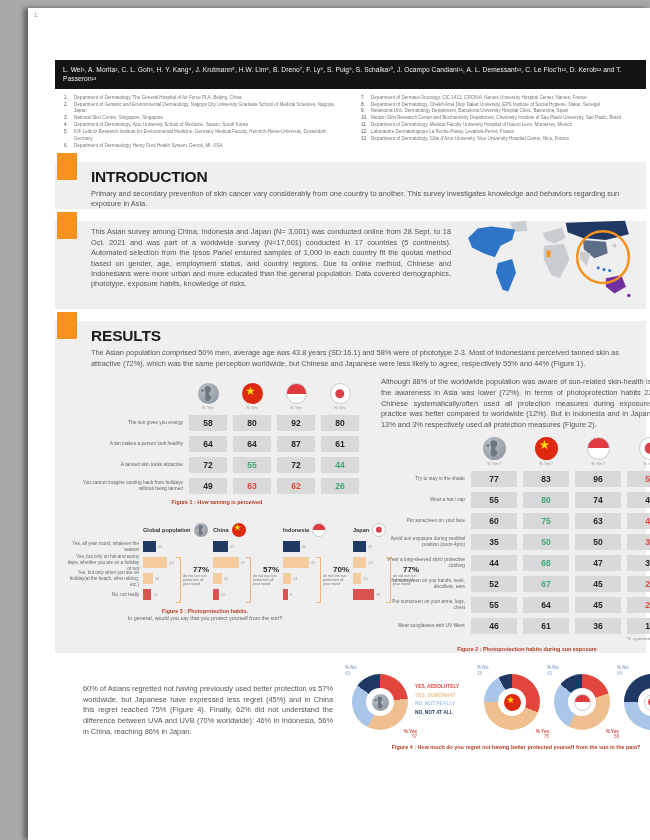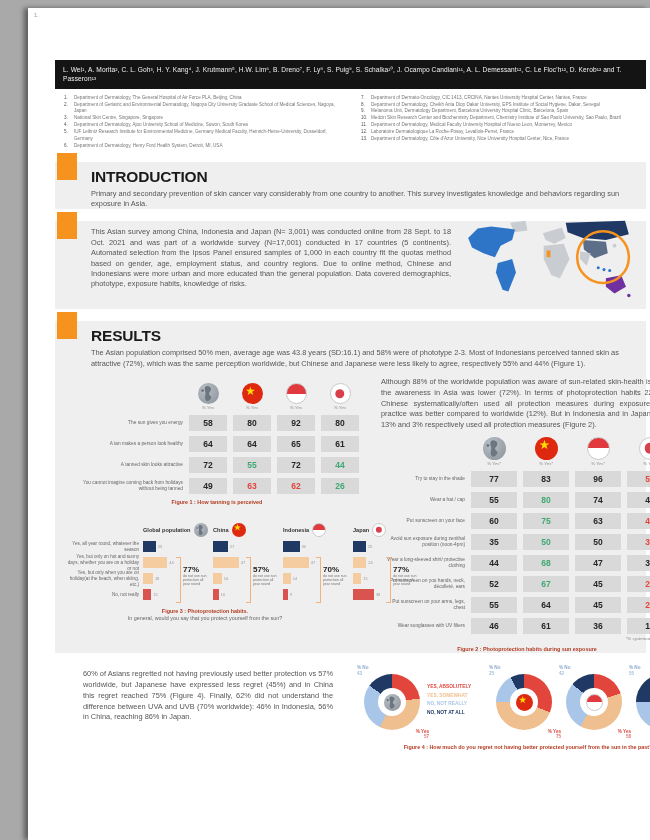--- a/index.html
+++ b/index.html
@@ -62,24 +62,24 @@
   .f3-labels{width:76px;flex:none;padding-top:18px;}
   .f3-labels div{height:16px;font-size:4.6px;color:#666;text-align:right;padding-right:4px;line-height:1.25;display:flex;align-items:center;justify-content:flex-end;}
   .f3-group{width:56px;flex:none;position:relative;margin-right:14px;}
   .f3-head{height:18px;display:flex;align-items:center;gap:3px;font-size:5.6px;font-weight:bold;color:#333;white-space:nowrap;}
   .f3-row{height:16px;display:flex;align-items:center;gap:2px;}
   .f3-bar{height:11px;flex:none;}
   .f3-val{font-size:4px;color:#999;}
   .f3-callout{position:absolute;left:33px;top:36px;display:flex;align-items:stretch;}
   .f3-brace{width:4px;height:44px;border:1px solid #F2B279;border-left:none;margin-right:2px;flex:none;}
   .f3-ct{width:26px;padding-top:8px;}
-  .f3-ct .pct{font-size:8px;font-weight:bold;color:#222;}
+  .f3-ct .pct{font-size:8px;font-weight:bold;color:#222;text-align:right;}
   .f3-ct .sub{font-size:3.6px;color:#777;line-height:1.2;}
   
-  .regret-row{display:flex;margin:10px 4px 0 27px;gap:22px;}
+  .regret-row{display:flex;margin:10px 4px 0 27px;gap:10px;align-items:center;}
   .regret-row p{width:250px;flex:none;margin:4px 0 0 28px;font-size:7.4px;line-height:1.45;color:#555;text-align:justify;}
   #fig4{flex:1;}
   .donut-row{display:flex;align-items:flex-start;justify-content:space-between;padding:0 2px;}
   .donut-wrap{position:relative;width:70px;height:74px;flex:none;}
   .donut{width:56px;height:56px;border-radius:50%;margin:9px auto 0;position:relative;}
   .donut .hole{position:absolute;inset:14px;background:#fff;border-radius:50%;display:flex;align-items:center;justify-content:center;}
   .lab-no{position:absolute;left:0;top:0;font-size:4.6px;font-weight:bold;color:#8FA9CC;line-height:1.3;text-align:left;}
   .lab-no .v{color:#a9bedb;}
   .lab-yes{position:absolute;right:-2px;bottom:-1px;font-size:4.6px;font-weight:bold;color:#D9463C;line-height:1.3;text-align:right;}
   .lab-yes .v{color:#e2756c;}
@@ -221,21 +221,21 @@
               <div class="subl">% Yes</div>
             </div>
             <div class="rowlab">The sun gives you energy</div>
             <div class="vcell ">58</div>
             <div class="vcell ">80</div>
             <div class="vcell ">92</div>
             <div class="vcell ">80</div>
             <div class="rowlab">A tan makes a person look healthy</div>
             <div class="vcell ">64</div>
             <div class="vcell ">64</div>
-            <div class="vcell ">65</div>
+            <div class="vcell ">87</div>
             <div class="vcell ">61</div>
             <div class="rowlab">A tanned skin looks attractive</div>
             <div class="vcell ">72</div>
             <div class="vcell green">55</div>
             <div class="vcell ">72</div>
             <div class="vcell green">44</div>
             <div class="rowlab">You cannot imagine coming back from holidays without being tanned</div>
             <div class="vcell ">49</div>
             <div class="vcell red">63</div>
             <div class="vcell red">62</div>

